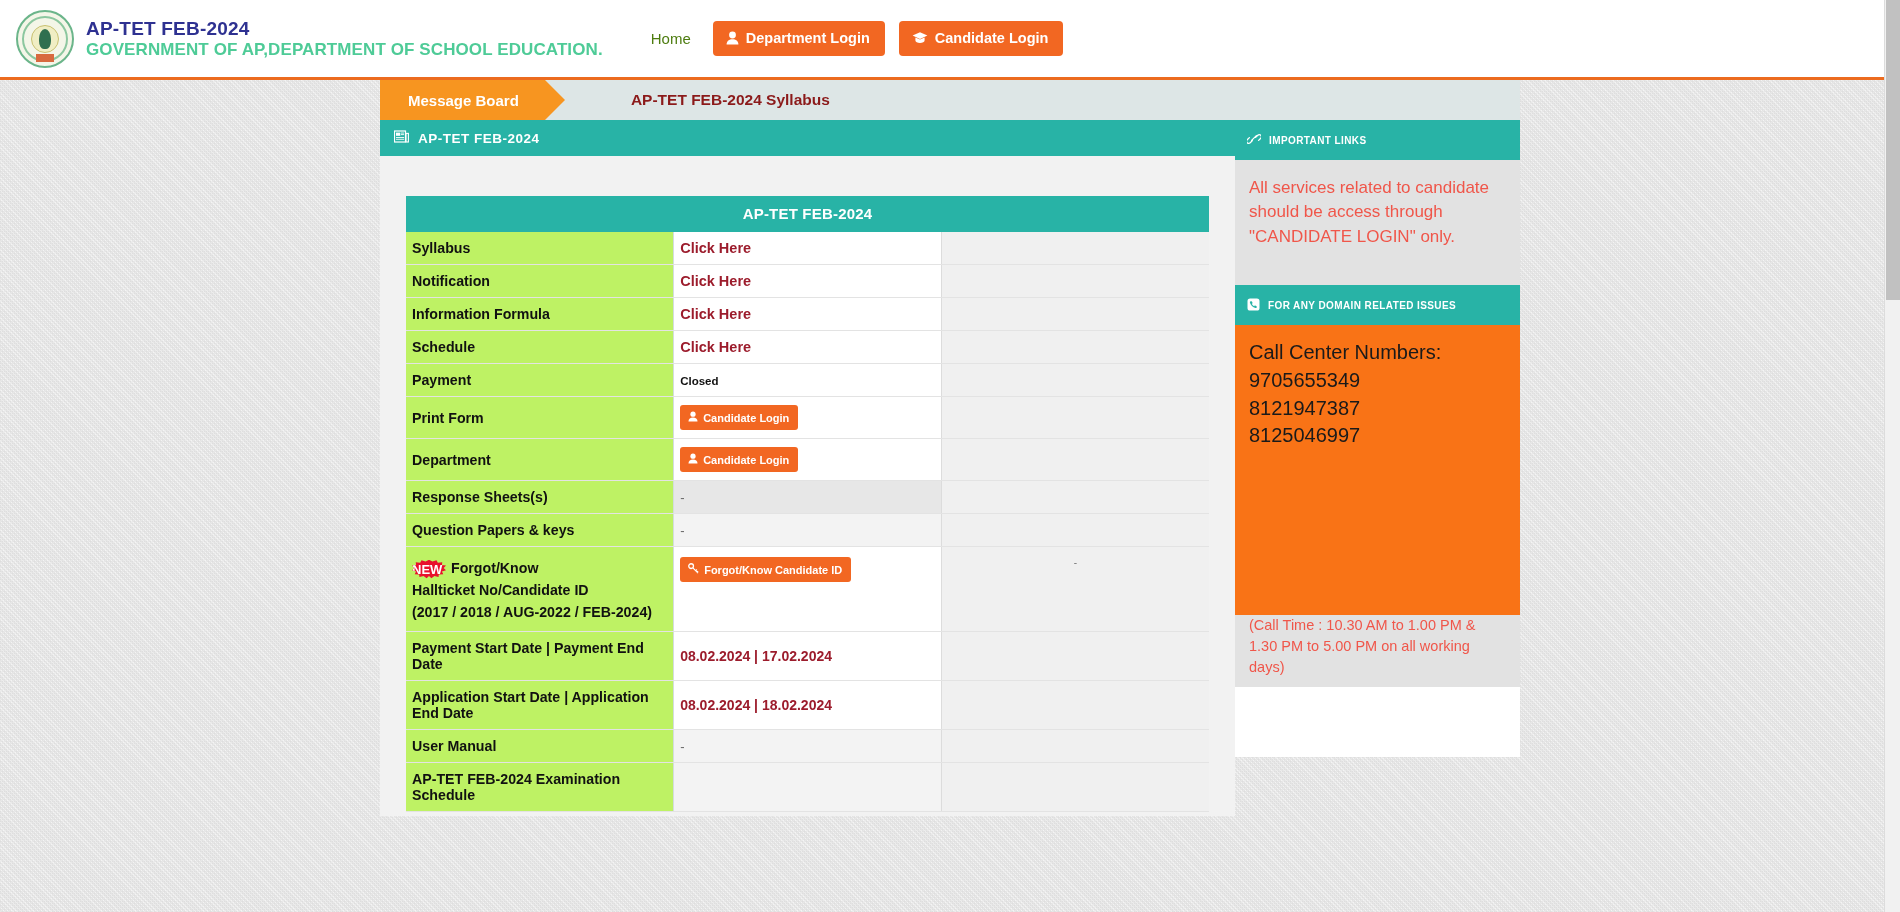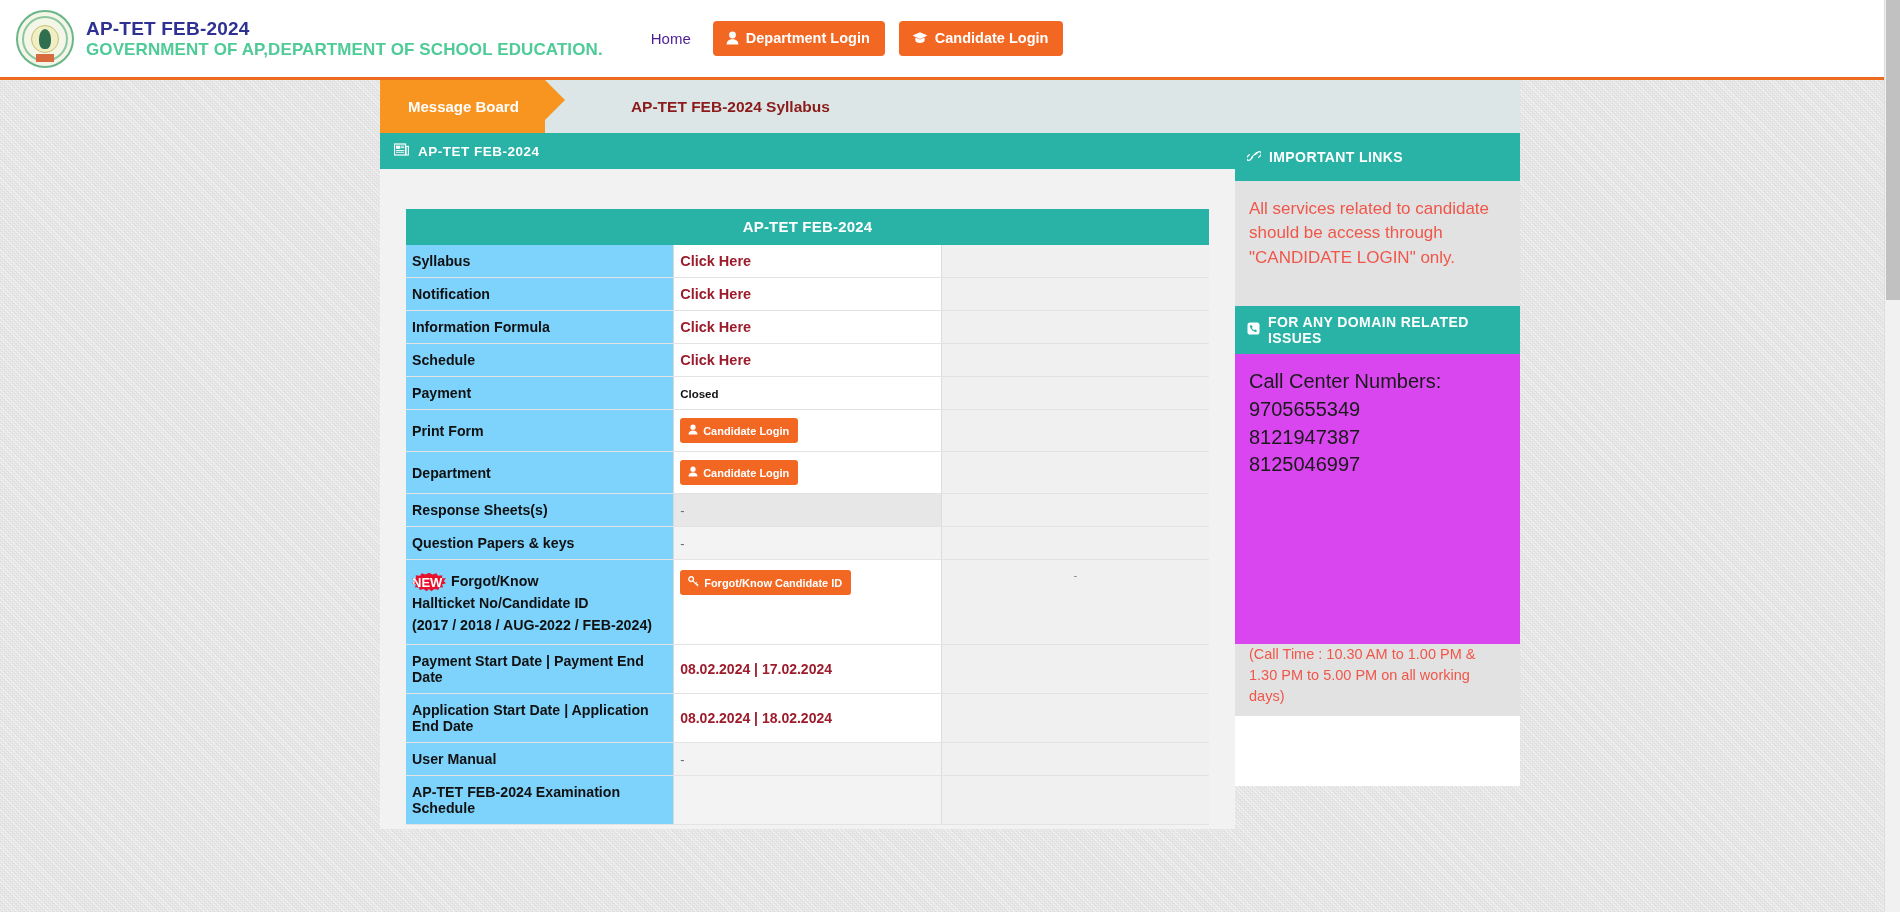--- a/index.html
+++ b/index.html
@@ -94,21 +94,21 @@
     letter-spacing: 0.1px;
   }
 
   .nav-area {
     display: flex;
     align-items: center;
     gap: 14px;
     margin-left: 40px;
   }
   .nav-home {
-    color: #4c1d95;
+    color: #4d7c0f;
     font-size: 15px;
     text-decoration: none;
     padding: 4px 8px;
   }
   .btn-orange {
     background: #f26722;
     color: #ffffff;
     border: none;
     border-radius: 4px;
     font-size: 14.5px;
@@ -128,21 +128,21 @@
     width: 1140px;
     margin: 0 auto;
     position: relative;
   }
 
   
   .tabstrip {
     display: flex;
     align-items: stretch;
     background: #dde6e6;
-    height: 53px;
+    height: 40px;
     margin-top: 0;
   }
   .tab-active {
     background: #f79520;
     color: #ffffff;
     font-size: 15px;
     font-weight: bold;
     display: flex;
     align-items: center;
     padding: 0 26px 0 28px;
@@ -222,21 +222,21 @@
     padding: 9px 0 10px 0;
     letter-spacing: 0.2px;
   }
   .info-table td {
     padding: 8px 10px;
     vertical-align: middle;
     border-bottom: 1px solid #e3e3e3;
   }
   .info-table td.lbl {
     width: 335px;
-    background: #7dd3fc;
+    background: #bef264;
     color: #111111;
     font-weight: bold;
     font-size: 14.2px;
     border-right: 1px solid #d3dcdd;
     padding-left: 6px;
     margin-top: 25px;
   }
   .info-table td.val {
     background: #ffffff;
     padding-left: 6px;
@@ -304,40 +304,40 @@
 
   
   .side-col {
     width: 285px;
     flex: 0 0 285px;
     margin-left: 0px;
   }
   .side-head {
     background: #28b3a6;
     color: #ffffff;
-    font-size: 14px;
+    font-size: 10px;
     font-weight: bold;
     letter-spacing: 0.4px;
-    height: 48px;
+    height: 40px;
     display: flex;
     align-items: center;
     gap: 8px;
     padding-left: 12px;
   }
   .side-body {
     background: #e2e2e2;
     padding: 16px 14px 18px 14px;
   }
   .notice-text {
     color: #f0564a;
     font-size: 17px;
     line-height: 1.44;
   }
   .side-body-2 {
-    background: #d946ef;
+    background: #f97316;
     padding: 14px 14px 6px 14px;
     min-height: 290px;
   }
   .callcenter {
     color: #1a1a1a;
     font-size: 20px;
     line-height: 1.38;
   }
   .calltime {
     color: #f0564a;

